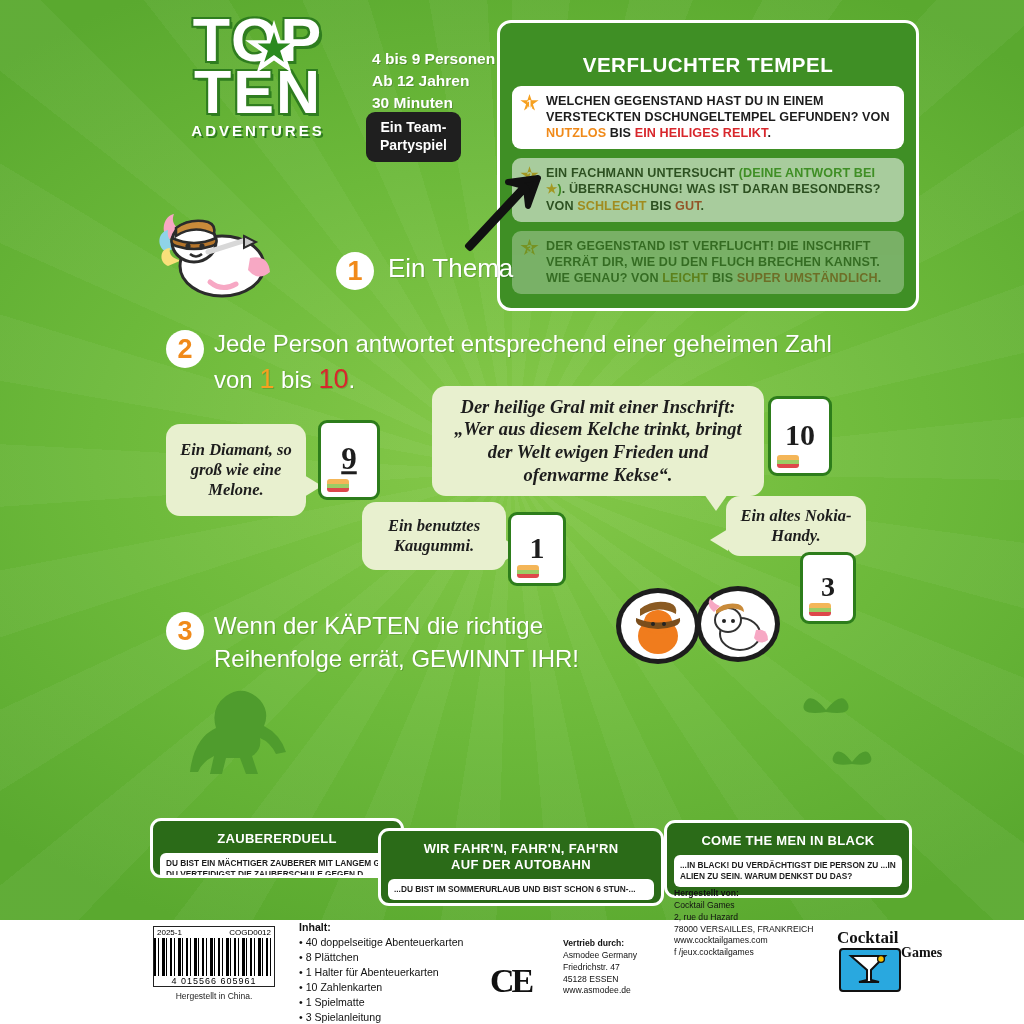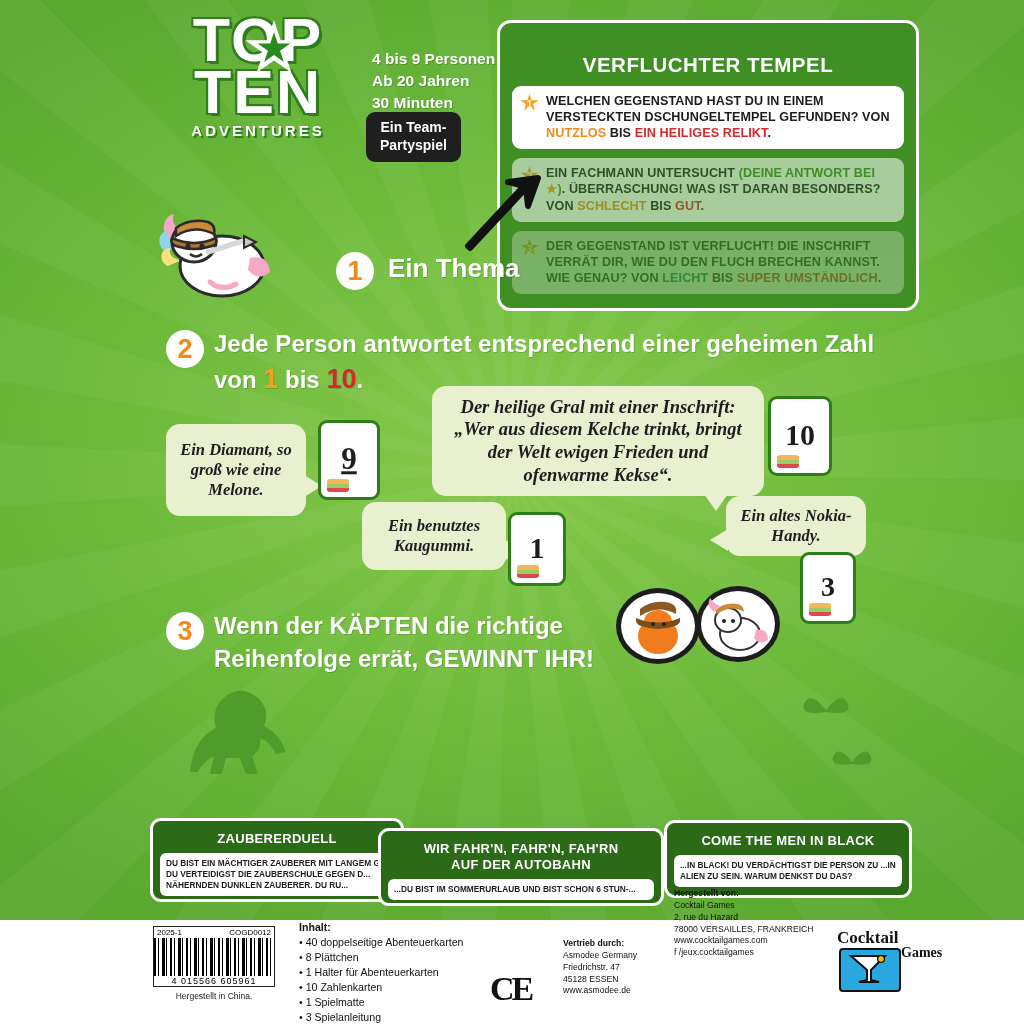--- a/index.html
+++ b/index.html
@@ -166,21 +166,21 @@
     background: #fff;
     color: #f08a1a;
     font-size: 27px;
     font-weight: bold;
     text-align: center;
     line-height: 39px;
   }
   .steptext {
     position: absolute;
     color: #fff;
-    font-weight: bold;
+    font-weight: normal;
     text-shadow: 1px 1px 0 rgba(0,0,0,0.15);
   }
 
   
   .bubble {
     position: absolute;
     background: #e8f0cf;
     border-radius: 14px;
     color: #1d1d1d;
     font-family: "Liberation Serif", serif;
@@ -376,21 +376,20 @@
     line-height: 1.38;
   }
   .ce {
     position: absolute;
     left: 490px; top: 962px;
     font-size: 34px;
     font-weight: bold;
     font-family: "Liberation Serif", serif;
     color: #111;
     letter-spacing: -3px;
-    margin-top: 8px;
   }
   .cocktail {
     position: absolute;
     left: 837px; top: 928px;
     width: 112px; height: 62px;
   }
   .cocktail .name {
     position: absolute;
     left: 0; top: 0;
     font-size: 17px;
@@ -423,41 +422,41 @@
 
   <div class="logo">
     <div class="star"></div>
     <div class="l1">TOP</div>
     <div class="l2">TEN</div>
     <div class="sub">ADVENTURES</div>
   </div>
 
   <div class="playerinfo">
     <div>4 bis 9 Personen</div>
-    <div>Ab 20 Jahren</div>
+    <div>Ab 12 Jahren</div>
     <div>30 Minuten</div>
   </div>
   <div class="teamtag">
     <div>Ein Team-</div>
     <div>Partyspiel</div>
   </div>
 
   <div class="temple">
     <div class="temple-title">VERFLUCHTER TEMPEL</div>
     <div class="qrow" id="q0">
       <span class="badge">1</span>
       <span class="qtext"><span style="color: rgb(29, 29, 29);">WELCHEN GEGENSTAND HAST DU IN EINEM VERSTECKTEN DSCHUNGELTEMPEL GEFUNDEN? VON </span><span style="color: rgb(240, 138, 26);">NUTZLOS</span><span style="color: rgb(29, 29, 29);"> BIS </span><span style="color: rgb(216, 39, 44);">EIN HEILIGES RELIKT</span><span style="color: rgb(29, 29, 29);">.</span></span>
     </div>
     <div class="qrow sheer" id="q1">
       <span class="badge">2</span>
       <span class="qtext"><span style="color: rgb(29, 29, 29);">EIN FACHMANN UNTERSUCHT </span><span style="color: rgb(63, 143, 37);">(DEINE ANTWORT BEI </span><span style="color: rgb(246, 160, 32);">★</span><span style="color: rgb(63, 143, 37);">)</span><span style="color: rgb(29, 29, 29);">. ÜBERRASCHUNG! WAS IST DARAN BESONDERS? VON </span><span style="color: rgb(240, 138, 26);">SCHLECHT</span><span style="color: rgb(29, 29, 29);"> BIS </span><span style="color: rgb(216, 39, 44);">GUT</span><span style="color: rgb(29, 29, 29);">.</span></span>
     </div>
     <div class="qrow sheer2" id="q2">
       <span class="badge">3</span>
-      <span class="qtext"><span style="color: rgb(29, 29, 29);">DER GEGENSTAND IST VERFLUCHT! DIE INSCHRIFT VERRÄT DIR, WIE DU DEN FLUCH BRECHEN KANNST. WIE GENAU? VON </span><span style="color: #0f766e; text-align: right;">LEICHT</span><span style="color: rgb(29, 29, 29);"> BIS </span><span style="color: rgb(216, 39, 44);">SUPER UMSTÄNDLICH</span><span style="color: rgb(29, 29, 29);">.</span></span>
+      <span class="qtext"><span style="color: rgb(29, 29, 29);">DER GEGENSTAND IST VERFLUCHT! DIE INSCHRIFT VERRÄT DIR, WIE DU DEN FLUCH BRECHEN KANNST. WIE GENAU? VON </span><span style="color: #a16207; text-align: right;">LEICHT</span><span style="color: rgb(29, 29, 29);"> BIS </span><span style="color: rgb(216, 39, 44);">SUPER UMSTÄNDLICH</span><span style="color: rgb(29, 29, 29);">.</span></span>
     </div>
   </div>
 
   <svg class="arrow" viewBox="0 0 80 80">
     <path d="M8 76 L64 16 L66 34 L76 6 L46 10 L62 14 L6 74 Z" fill="#111" stroke="#111" stroke-width="6" stroke-linejoin="round"></path>
   </svg>
 
   <svg class="unicorn" viewBox="0 0 150 110">
     <path d="M18 44 C10 34 14 20 24 18 C20 28 28 32 32 36 Z" fill="#f7a8c4"></path>
     <path d="M16 56 C6 50 8 36 18 34 C16 44 24 48 30 50 Z" fill="#8fd3e8"></path>
@@ -543,21 +542,21 @@
   </svg>
 
   <svg style="position:absolute; left:800px; top:686px; width:52px; height:46px;" viewBox="0 0 52 46">
     <path d="M26 24 q-16 -20 -22 -6 q-4 12 22 8Z M26 24 q16 -20 22 -6 q4 12 -22 8Z" fill="#4f9c2d"></path>
   </svg>
   <svg style="position:absolute; left:830px; top:742px; width:44px; height:40px;" viewBox="0 0 44 40">
     <path d="M22 20 q-14 -18 -19 -5 q-3 10 19 7Z M22 20 q14 -18 19 -5 q3 10 -19 7Z" fill="#4f9c2d"></path>
   </svg>
 
 
-  <div class="advcard" style="left:150px; top:818px; width:254px; height:84px;">
+  <div class="advcard" style="left:150px; top:818px; width:254px; height:60px;">
     <div class="t">ZAUBERERDUELL</div>
     <div class="b">DU BIST EIN MÄCHTIGER ZAUBERER MIT LANGEM G... DU VERTEIDIGST DIE ZAUBERSCHULE GEGEN D... NÄHERNDEN DUNKLEN ZAUBERER. DU RU...</div>
   </div>
   <div class="advcard" style="left:664px; top:820px; width:248px; height:78px;">
     <div class="t">COME THE MEN IN BLACK</div>
     <div class="b">...IN BLACK! DU VERDÄCHTIGST DIE PERSON ZU ...IN ALIEN ZU SEIN. WARUM DENKST DU DAS?</div>
   </div>
   <div class="advcard" style="left:378px; top:828px; width:286px; height:78px;">
     <div class="t">WIR FAHR'N, FAHR'N, FAH'RN</div>
     <div class="t" style="margin-top:1px;">AUF DER AUTOBAHN</div>

